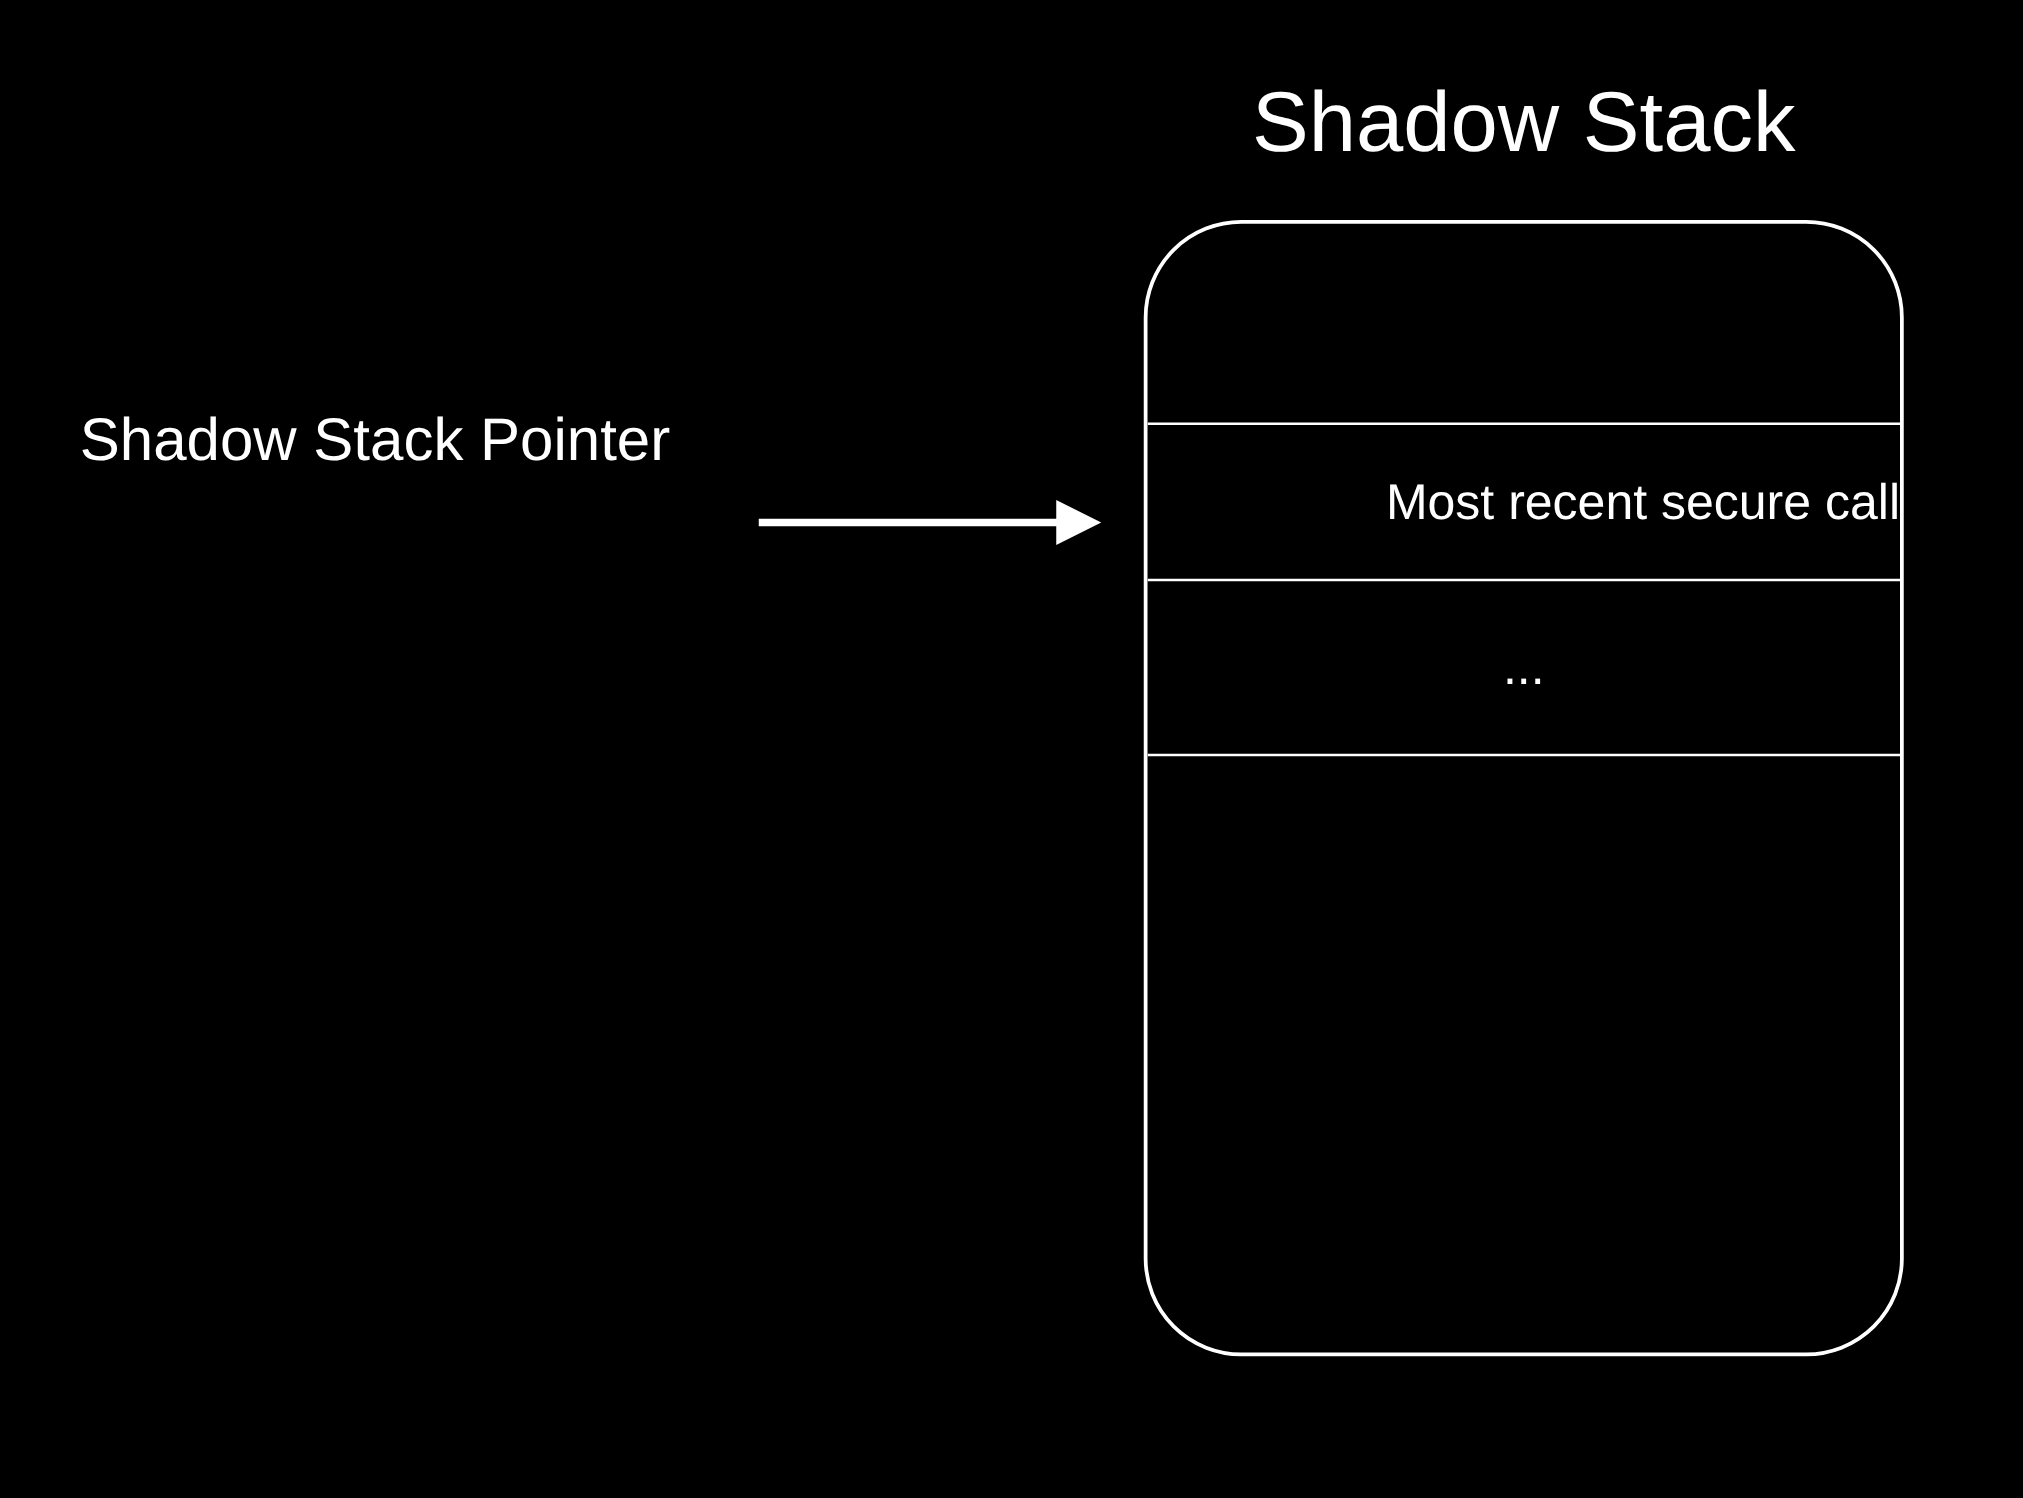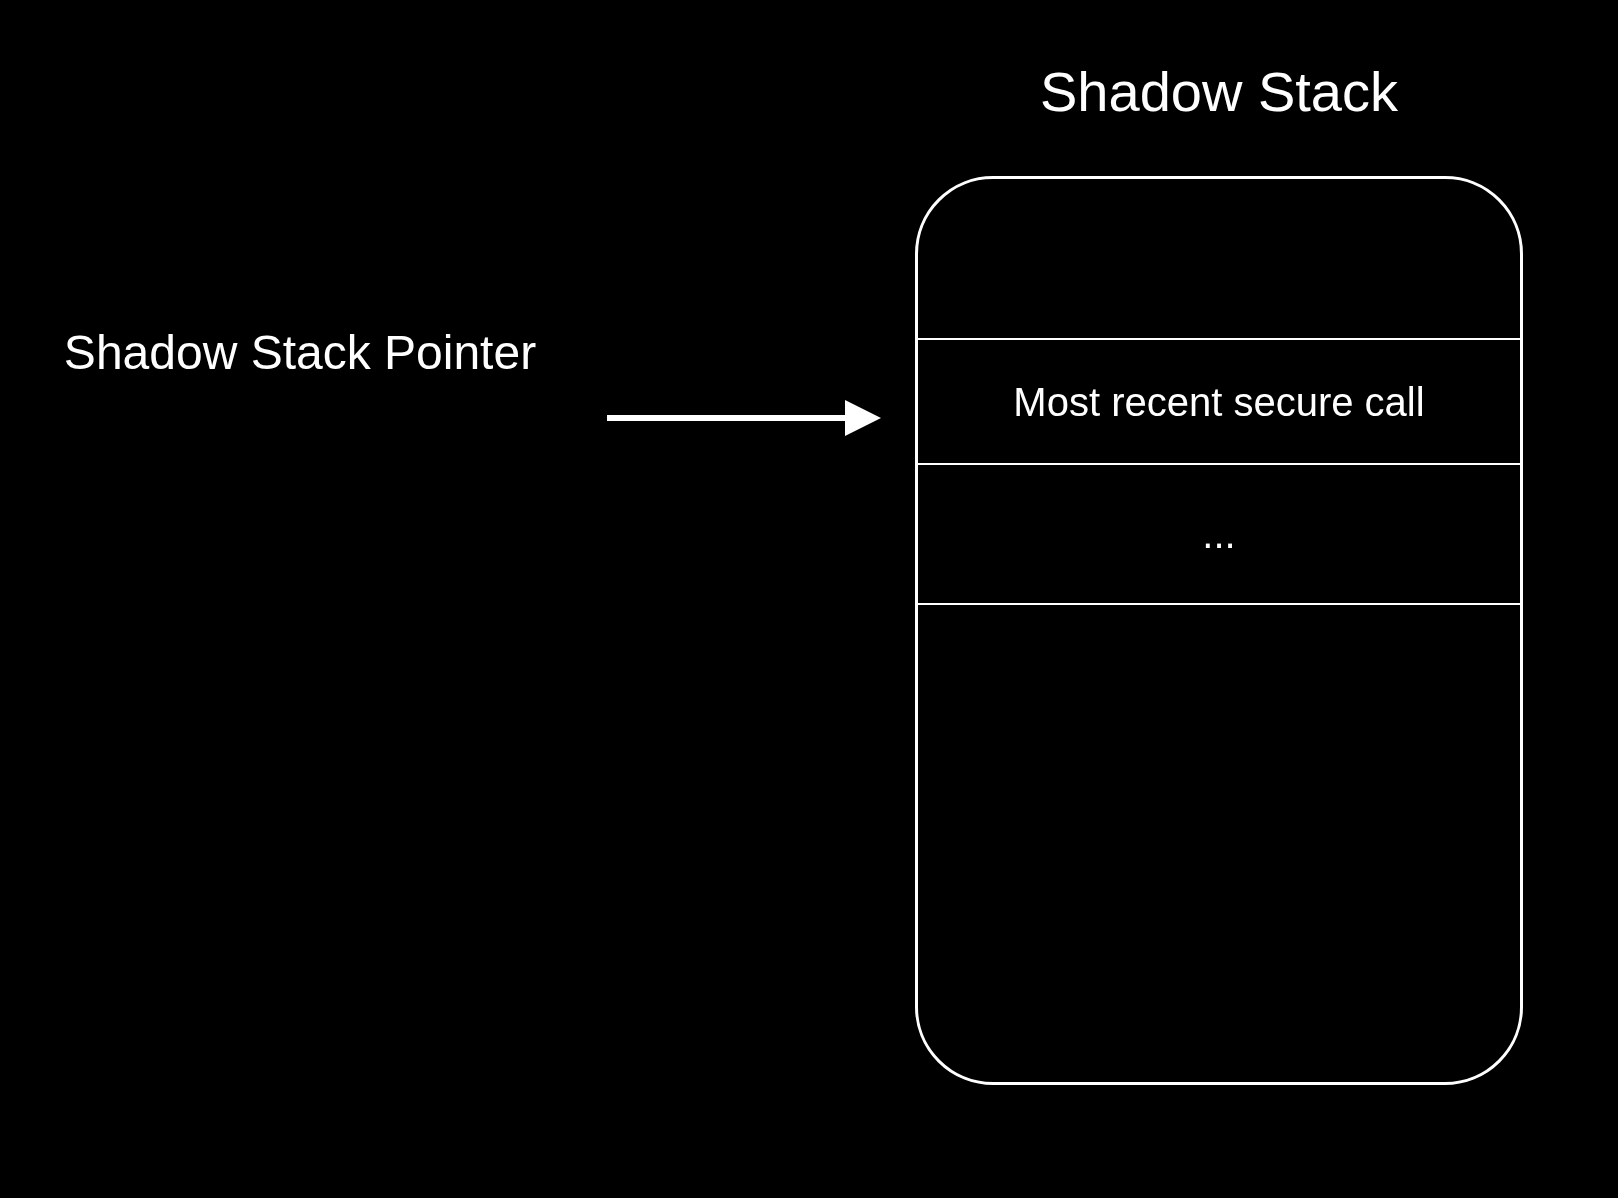--- a/index.html
+++ b/index.html
@@ -15,21 +15,21 @@
     overflow: hidden;
     font-family: "Liberation Sans", sans-serif;
     color: #ffffff;
   }
   .stack-title {
     position: absolute;
     left: 915px;
     top: 58px;
     width: 608px;
     text-align: center;
-    font-size: 56px;
+    font-size: 68px;
     font-weight: 400;
     line-height: 1.2;
     white-space: nowrap;
     color: #ffffff;
   }
   .pointer-label {
     position: absolute;
     left: 20px;
     top: 322px;
     width: 560px;
@@ -66,21 +66,21 @@
     justify-content: center;
     font-size: 40px;
     line-height: 1.2;
     color: #ffffff;
     text-align: center;
   }
   .stack-row + .stack-row {
     border-top: 2px solid #ffffff;
   }
   .row-empty-top   { height: 159px; }
-  .row-most-recent { height: 125px; }
+  .row-most-recent { height: 125px; justify-content: flex-end; }
   .row-previous    { height: 114px; }
   .row-ellipsis    { height: 140px; }
   .row-empty-bottom { flex: 1 1 auto; }
 </style>
 </head>
 <body>
 
 <div class="canvas">
 
   <div class="stack-title">Shadow Stack</div>

